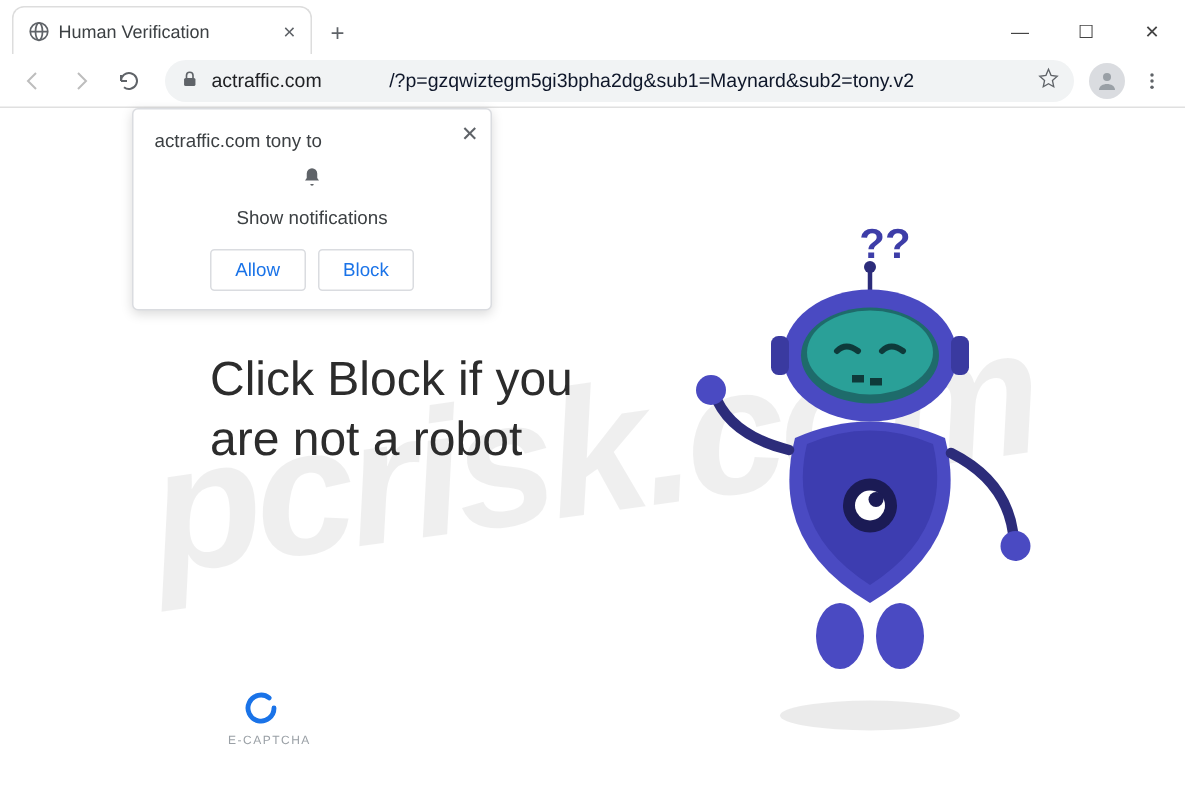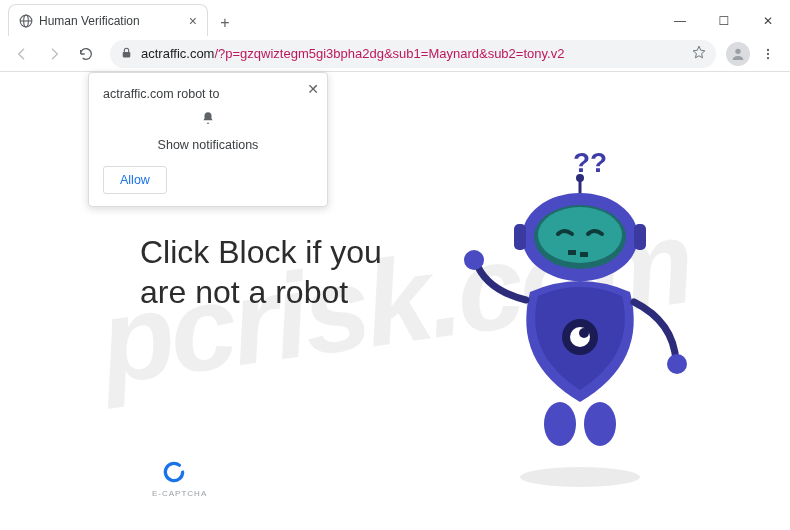--- a/index.html
+++ b/index.html
@@ -13,29 +13,29 @@
 .newtab { width: 26px; height: 26px; display: flex; align-items: center; justify-content: center; font-size: 16px; color: #5f6368; margin-left: 4px; cursor: pointer; }
 .winbtns { margin-left: auto; display: flex; }
 .winbtn { width: 44px; height: 30px; display: flex; align-items: center; justify-content: center; color: #444; font-size: 12px; cursor: pointer; }
 
 .toolbar { height: 36px; background: #fff; border-bottom: 1px solid #e0e0e0; display: flex; align-items: center; padding: 0 8px; gap: 4px; }
 .navbtn { width: 28px; height: 28px; display: flex; align-items: center; justify-content: center; color: #5f6368; border-radius: 50%; cursor: pointer; }
 .navbtn.disabled { color: #bdbdbd; }
 .omnibox { flex: 1; height: 28px; background: #f1f3f4; border-radius: 14px; display: flex; align-items: center; padding: 0 10px; font-size: 13px; color: #5f6368; gap: 8px; margin: 0 6px; }
 .omnibox .url { flex: 1; white-space: nowrap; overflow: hidden; color: #202124; }
 .omnibox .url .domain { color: #202124; }
-.omnibox .url .path { color: #be185d; }
+.omnibox .url .path { color: #0f172a; margin-left: 45px; }
 .star { color: #5f6368; }
 .avatar { width: 24px; height: 24px; border-radius: 50%; background: #dadce0; display: flex; align-items: center; justify-content: center; }
 .menu { width: 28px; display: flex; align-items: center; justify-content: center; color: #5f6368; cursor: pointer; }
 
 .permission { position: absolute; top: 72px; left: 88px; width: 240px; background: #fff; border: 1px solid #dadce0; border-radius: 4px; box-shadow: 0 2px 8px rgba(0,0,0,0.15); padding: 14px 14px 12px; z-index: 100; }
 .permission .ptitle { font-size: 12.5px; color: #3c4043; margin-bottom: 10px; }
 .permission .row { display: flex; align-items: center; gap: 10px; font-size: 12.5px; color: #3c4043; margin-bottom: 14px; flex-direction: column; }
-.permission .actions { display: flex; justify-content: flex-start; gap: 8px; }
+.permission .actions { display: flex; justify-content: center; gap: 8px; }
 .permission .btn { padding: 6px 16px; font-size: 12.5px; color: #1a73e8; background: #fff; border: 1px solid #dadce0; border-radius: 3px; cursor: pointer; }
 .permission .closep { position: absolute; top: 8px; right: 8px; font-size: 14px; color: #5f6368; cursor: pointer; }
 
 .page { position: absolute; top: 72px; left: 0; right: 0; bottom: 0; background: #fff; }
 .headline { position: absolute; left: 140px; top: 160px; font-size: 32px; font-weight: 400; color: #2c2c2c; line-height: 1.25; width: 250px; font-family: Arial, sans-serif; }
 .captcha { position: absolute; left: 140px; bottom: 32px; display: flex; flex-direction: column; align-items: center; gap: 4px; }
 .captcha .clogo { width: 26px; height: 26px; }
 .captcha .ctext { font-size: 8px; letter-spacing: 1px; color: #9aa0a6; padding-left: 12px; }
 
 .robot { position: absolute; right: 80px; top: 70px; width: 260px; height: 360px; }
@@ -161,25 +161,26 @@
       <ellipse cx="110" cy="282" rx="16" ry="22" fill="#4a4ac2"></ellipse>
       <ellipse cx="150" cy="282" rx="16" ry="22" fill="#4a4ac2"></ellipse>
 
       <ellipse cx="130" cy="335" rx="60" ry="10" fill="#000" opacity="0.08"></ellipse>
     </svg>
   </div>
 </div>
 
 <div class="permission">
   <span class="closep">✕</span>
-  <div class="ptitle">actraffic.com robot to</div>
+  <div class="ptitle">actraffic.com tony to</div>
   <div class="row">
     <span>
       <svg width="14" height="14" viewBox="0 0 24 24">
           <path d="M12 2a6 6 0 0 0-6 6v5l-2 3h16l-2-3V8a6 6 0 0 0-6-6zm-2 18a2 2 0 0 0 4 0" fill="#5f6368"></path>
         </svg>
     </span>
     <span>Show notifications</span>
   </div>
   <div class="actions">
     <button class="btn">Allow</button>
+    <button class="btn">Block</button>
   </div>
 </div>
 
 </body></html>

